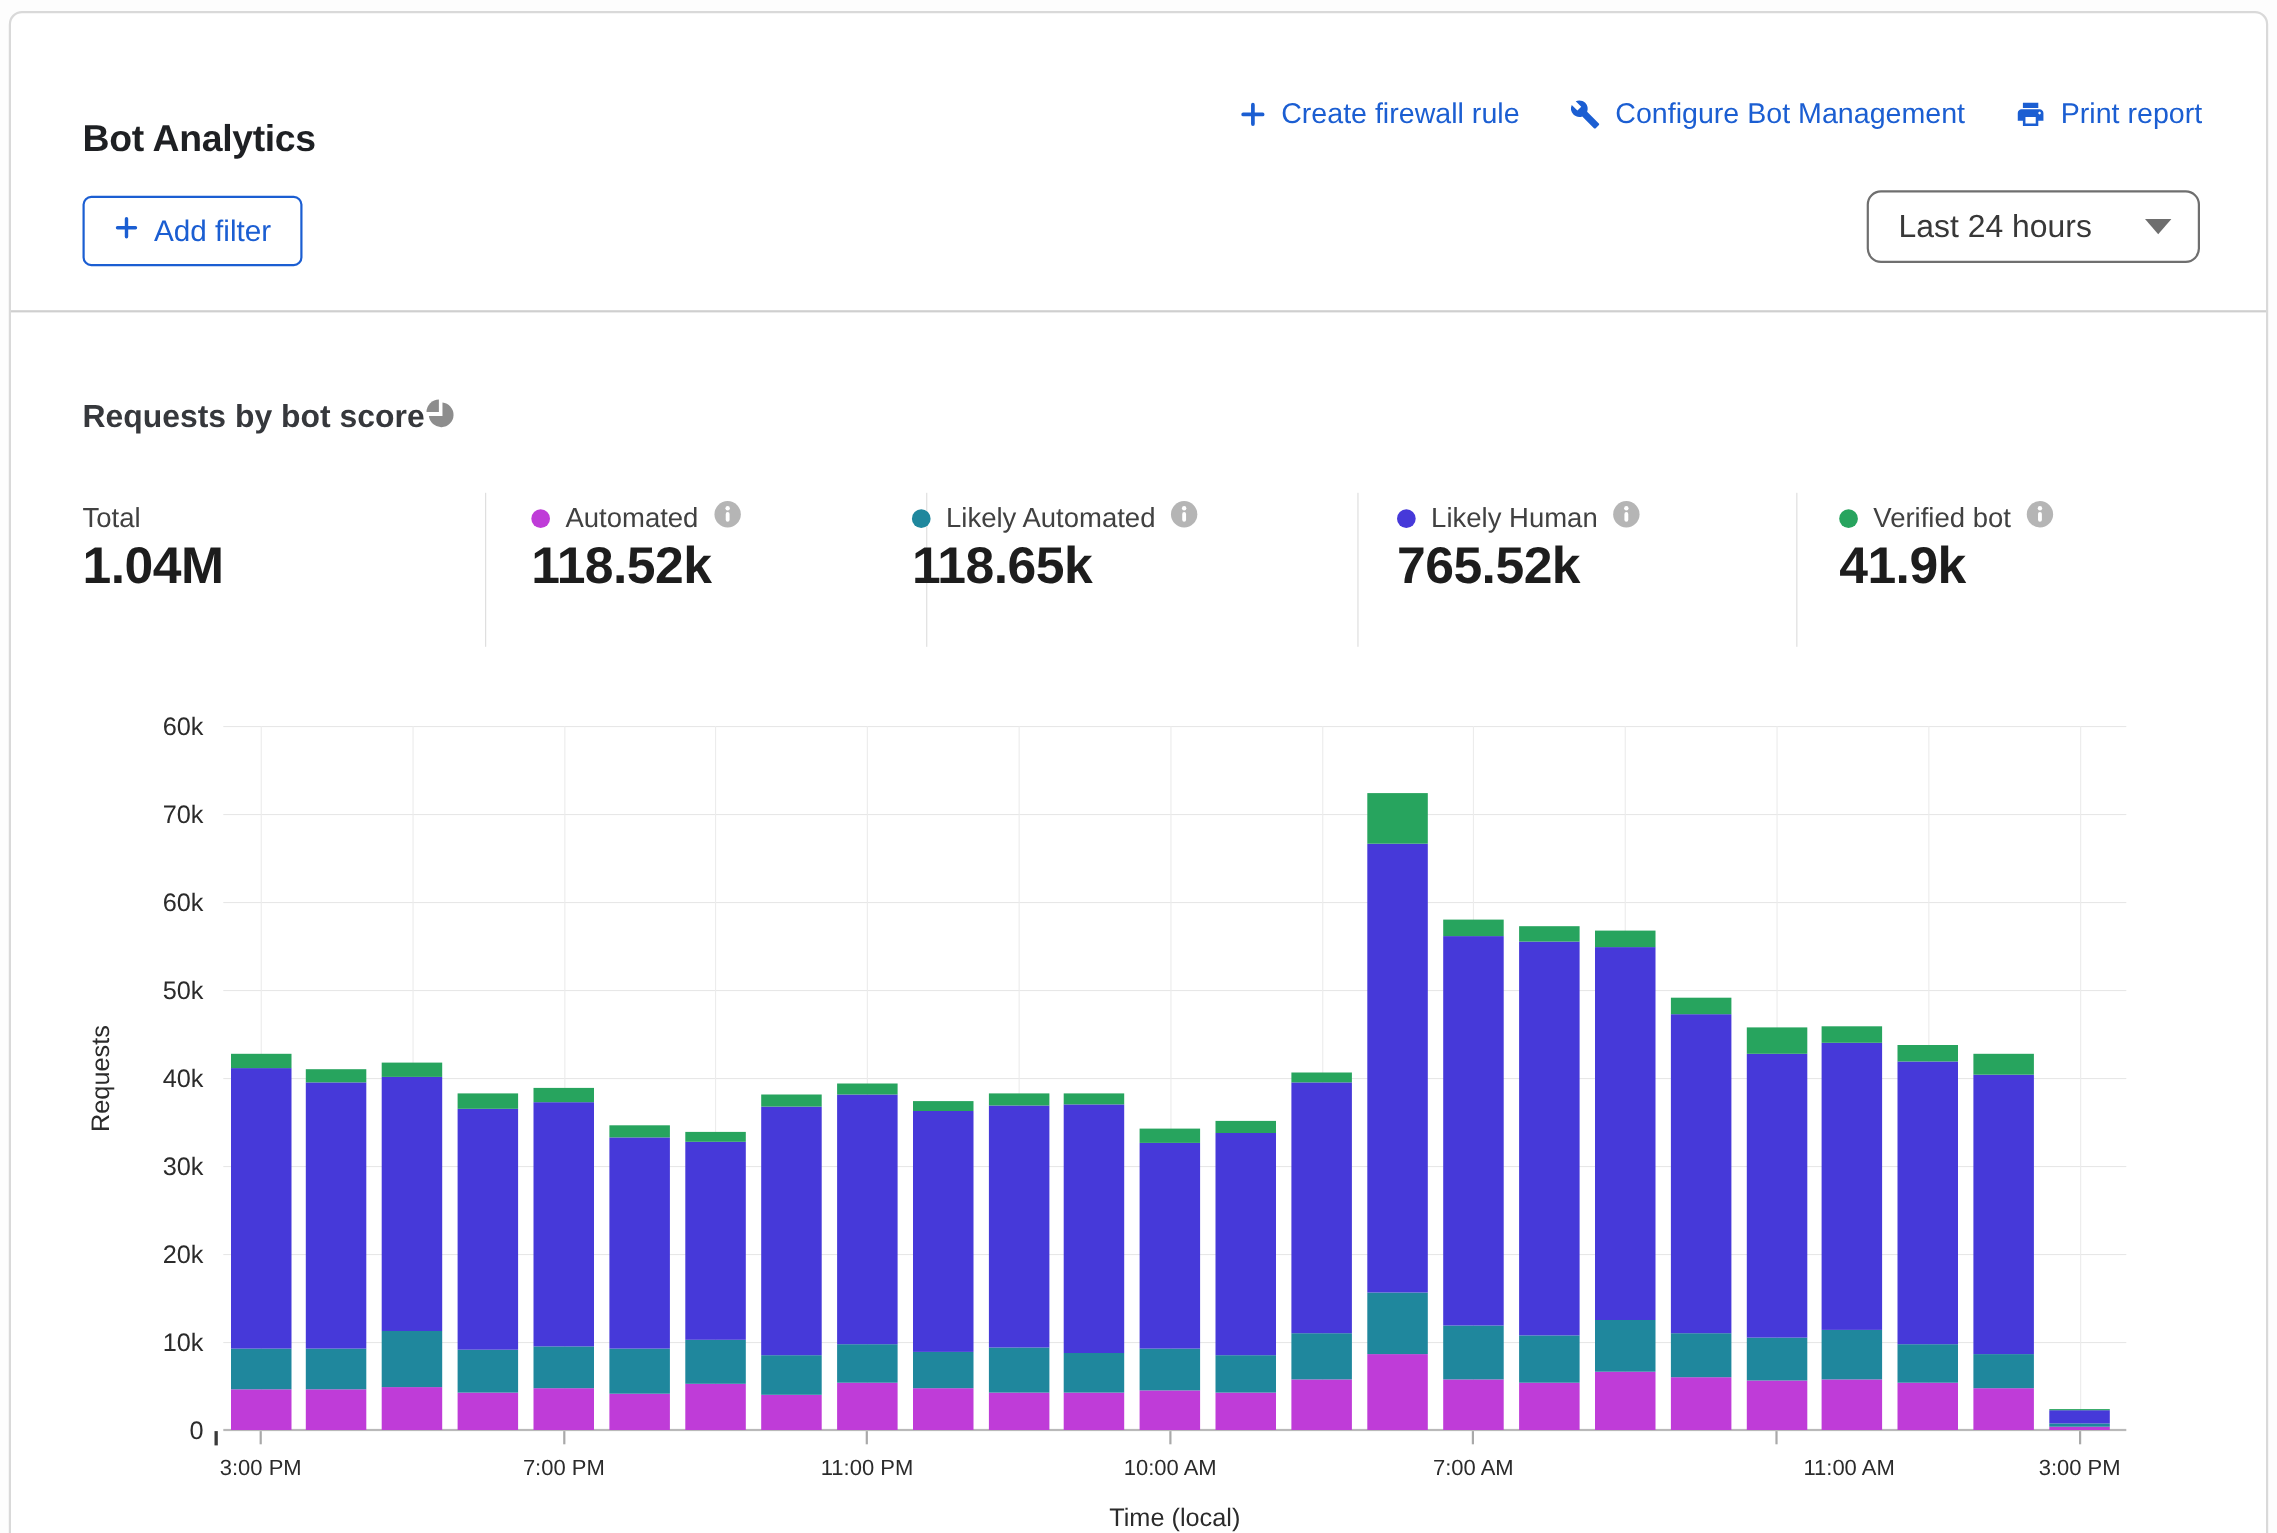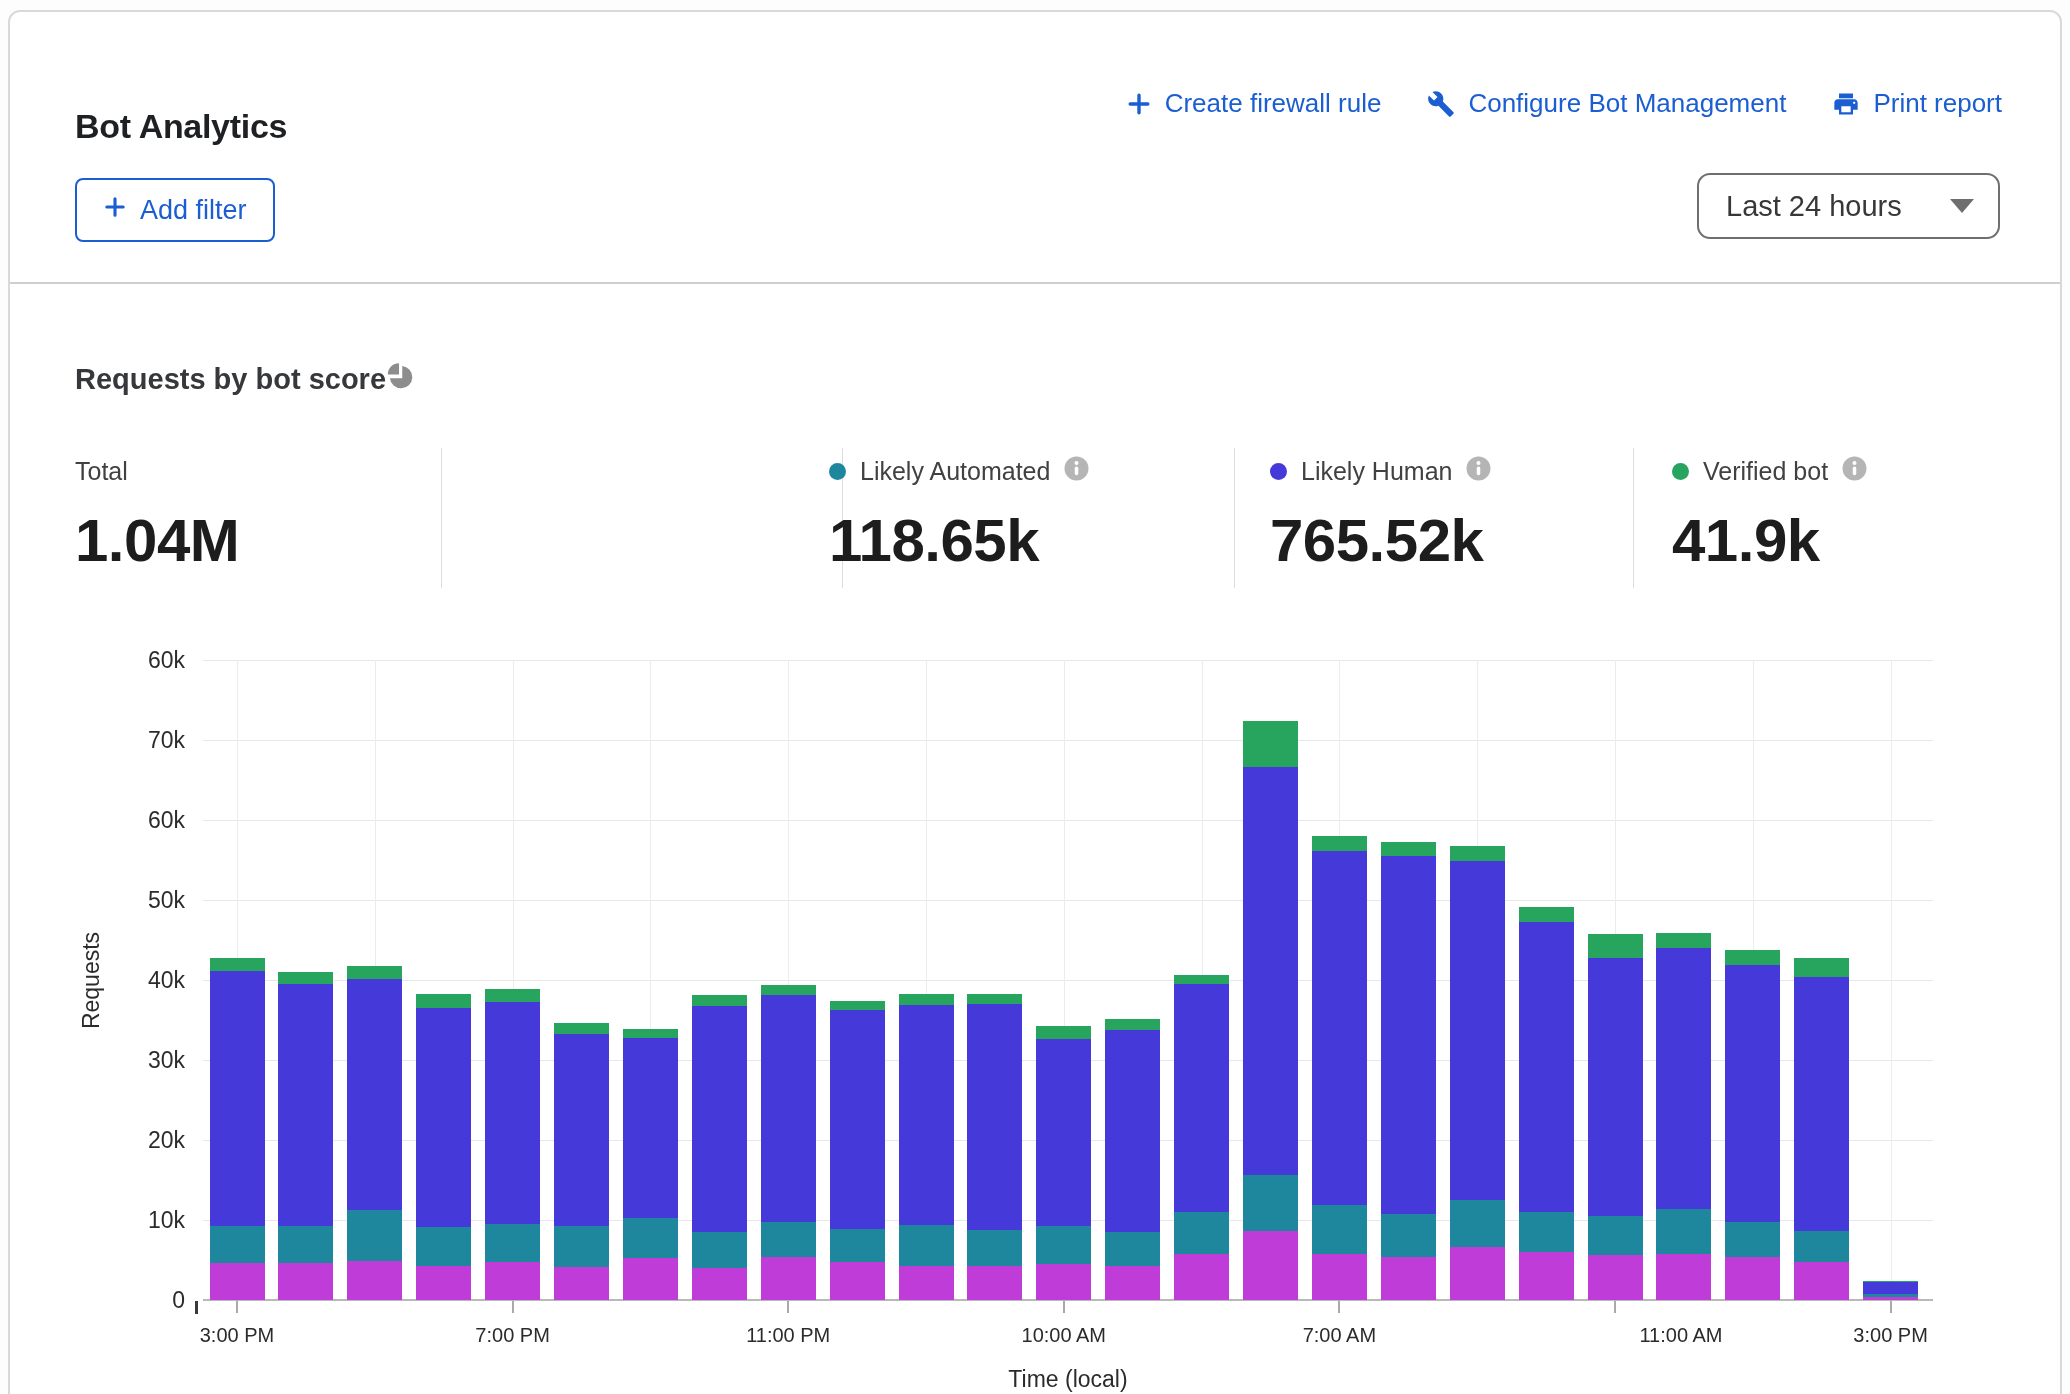--- a/index.html
+++ b/index.html
@@ -30,21 +30,21 @@
     font-size:29px;color:#383838;
   }
   .caret{width:0;height:0;border-left:12px solid transparent;border-right:12px solid transparent;border-top:14px solid #6e6e6e;}
   
   .section-row{position:absolute;left:65px;top:350px;display:flex;align-items:center;}
   .section-title{margin:0;font-size:29px;font-weight:700;color:#36383c;}
   
   .stat{position:absolute;top:444px;}
   .stat-label-row{display:flex;align-items:center;gap:14px;height:30px;font-size:25px;color:#414141;}
   .dot{width:17px;height:17px;border-radius:50%;background:#999;flex:0 0 auto;}
-  .stat-value{margin-top:20px;font-size:60px;font-weight:700;color:#1d1d1d;letter-spacing:-.5px;}
+  .stat-value{margin-top:0;font-size:47px;font-weight:700;color:#1d1d1d;letter-spacing:-.5px;}
   .stat-divider{position:absolute;top:436px;width:1px;height:140px;background:#dcdcdc;}
   
   .plot{position:absolute;left:193px;top:648px;width:1730px;height:640px;}
   .hgrid{position:absolute;left:0;width:100%;height:1px;background:#e7e7e7;}
   .vgrid{position:absolute;top:0;height:100%;width:1px;background:#ececec;}
   .baseline{position:absolute;left:0;right:0;top:639px;height:2px;background:#b9b9b9;}
   .ytick{position:absolute;left:-92px;width:74px;text-align:right;font-size:23px;color:#2b2b2b;line-height:28px;}
   .bar{position:absolute;bottom:0;height:640px;width:55px;}
   .seg{position:absolute;left:0;width:100%;}
   .xtick{position:absolute;top:641px;width:2px;height:12px;background:#a9a9a9;}
@@ -115,20 +115,34 @@
   </div>
 
   <div class="stat" style="left:65px">
     <div class="stat-label-row">
       <span>Total</span>
     </div>
     <div class="stat-value">1.04M</div>
   </div>
 
   <div class="stat-divider" style="left:431px"></div>
+  <div class="stat" style="left:473px">
+    <div class="stat-label-row">
+      <span class="dot" style="background: rgb(191, 60, 216);"></span>
+      <span>Automated</span>
+      <span>
+        <svg width="25" height="25" viewBox="0 0 20 20">
+            <circle cx="10" cy="10" r="9.6" fill="#b5b5b5"></circle>
+            <circle cx="10" cy="5.6" r="1.6" fill="#fff"></circle>
+            <rect x="8.6" y="8.4" width="2.8" height="7" rx="1.4" fill="#fff"></rect>
+          </svg>
+      </span>
+    </div>
+    <div class="stat-value">118.52k</div>
+  </div>
 
   <div class="stat-divider" style="left:832px"></div>
   <div class="stat" style="left:819px">
     <div class="stat-label-row">
       <span class="dot" style="background: rgb(31, 135, 157);"></span>
       <span>Likely Automated</span>
       <span>
         <svg width="25" height="25" viewBox="0 0 20 20">
             <circle cx="10" cy="10" r="9.6" fill="#b5b5b5"></circle>
             <circle cx="10" cy="5.6" r="1.6" fill="#fff"></circle>

